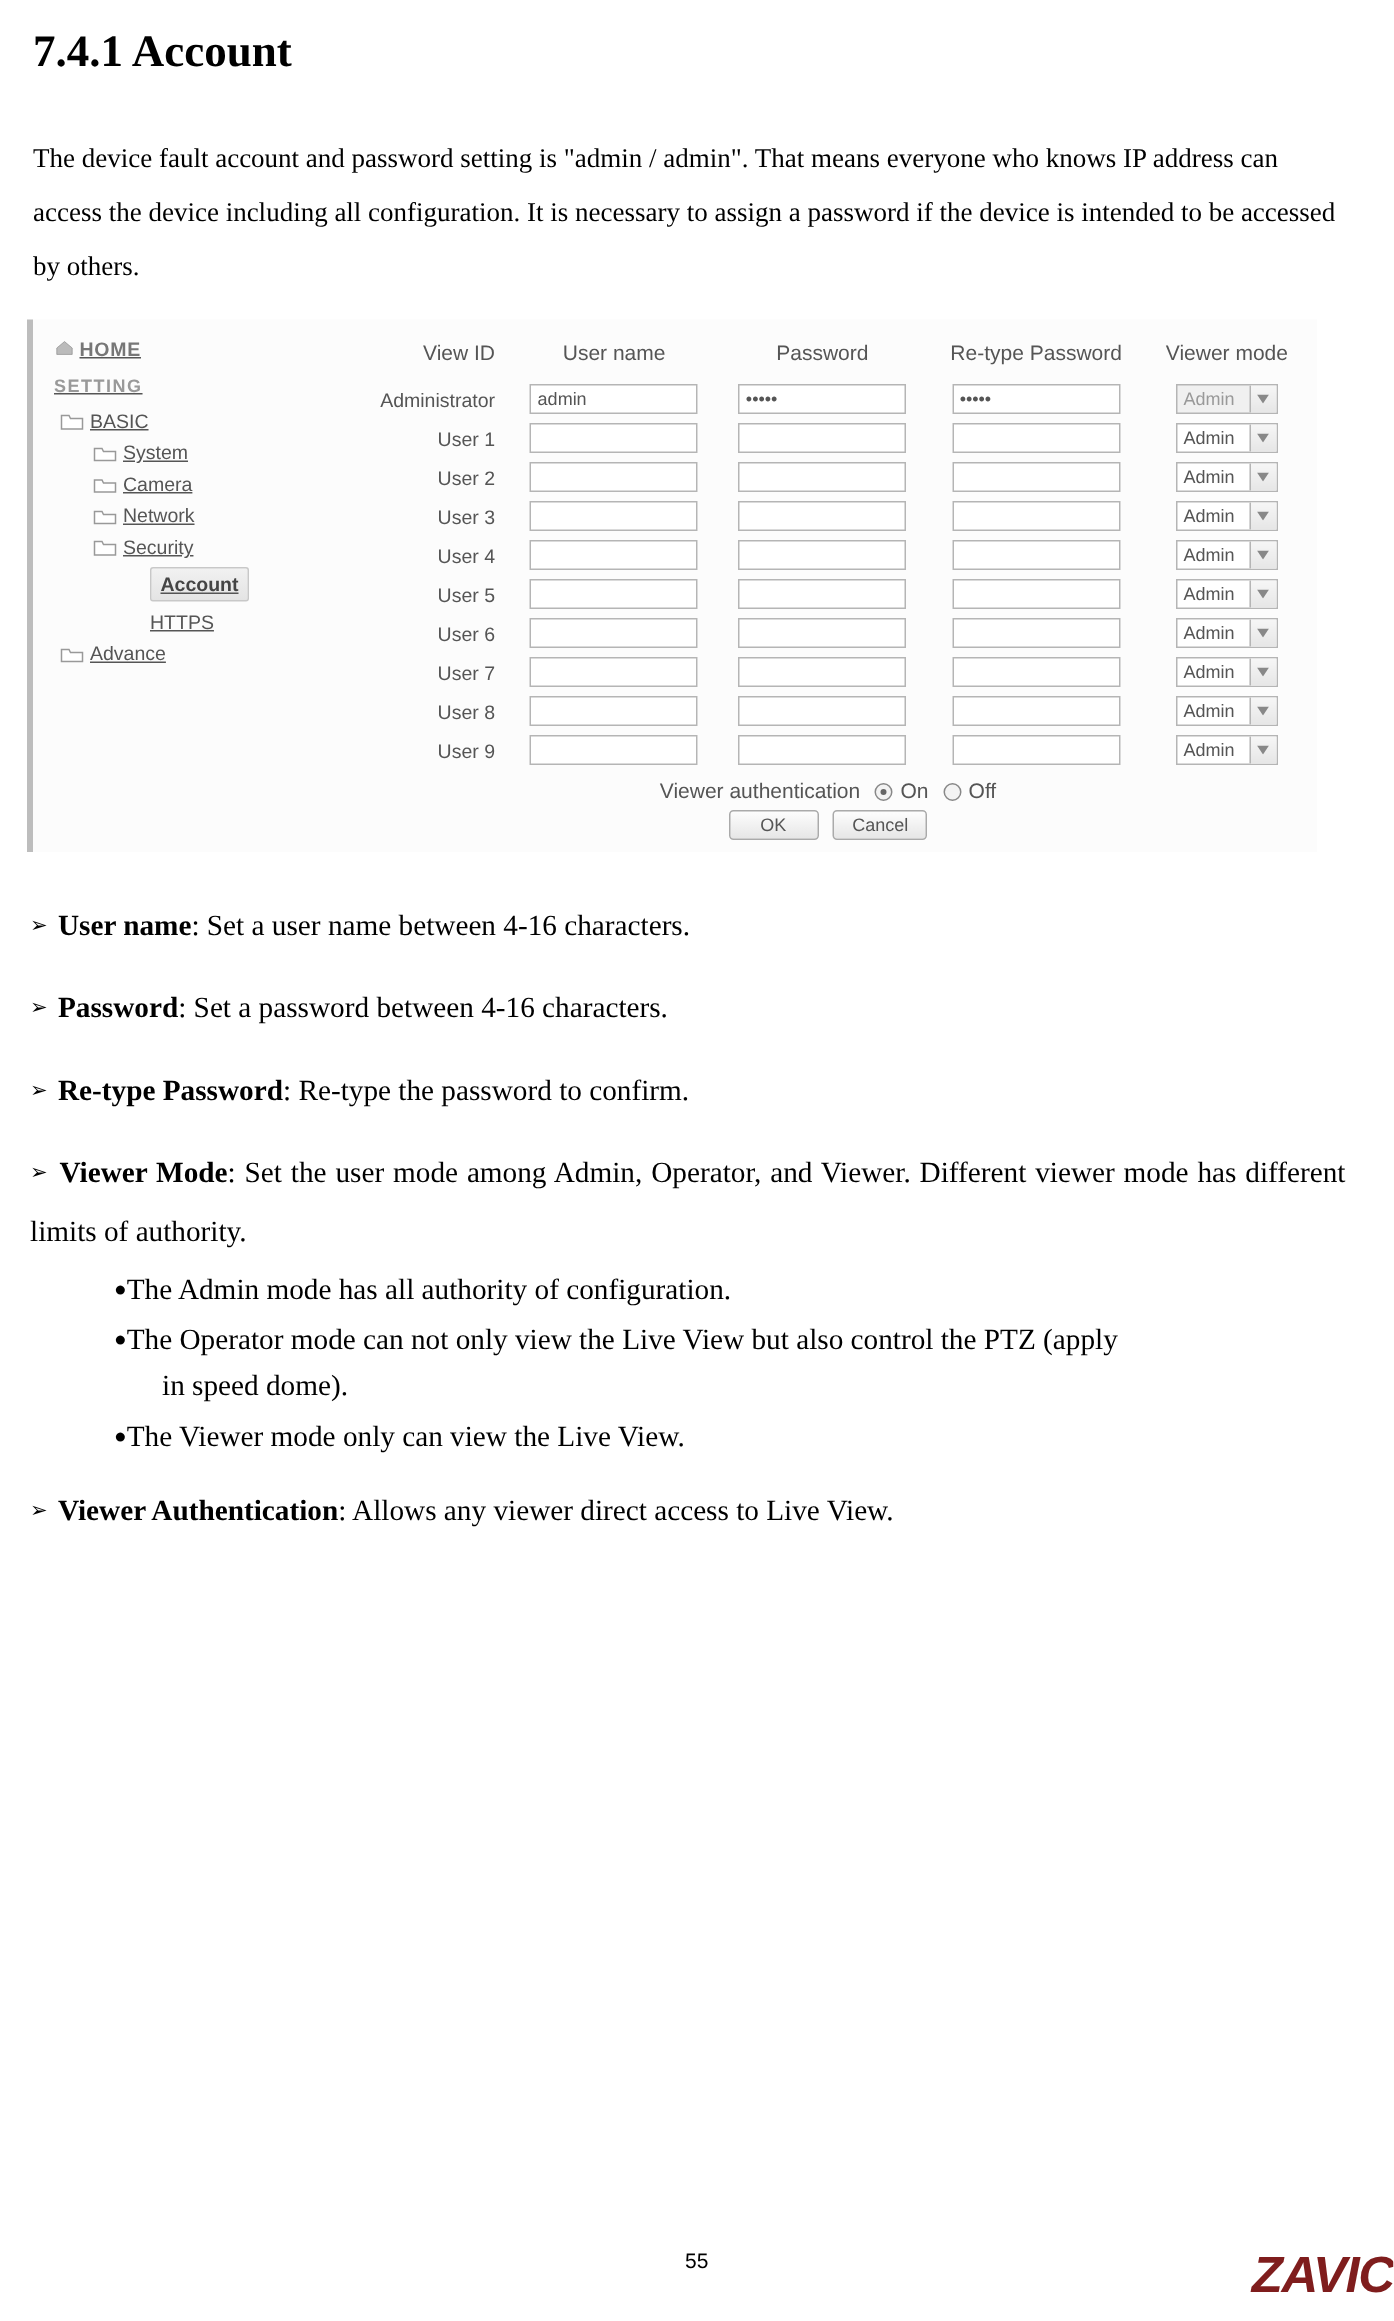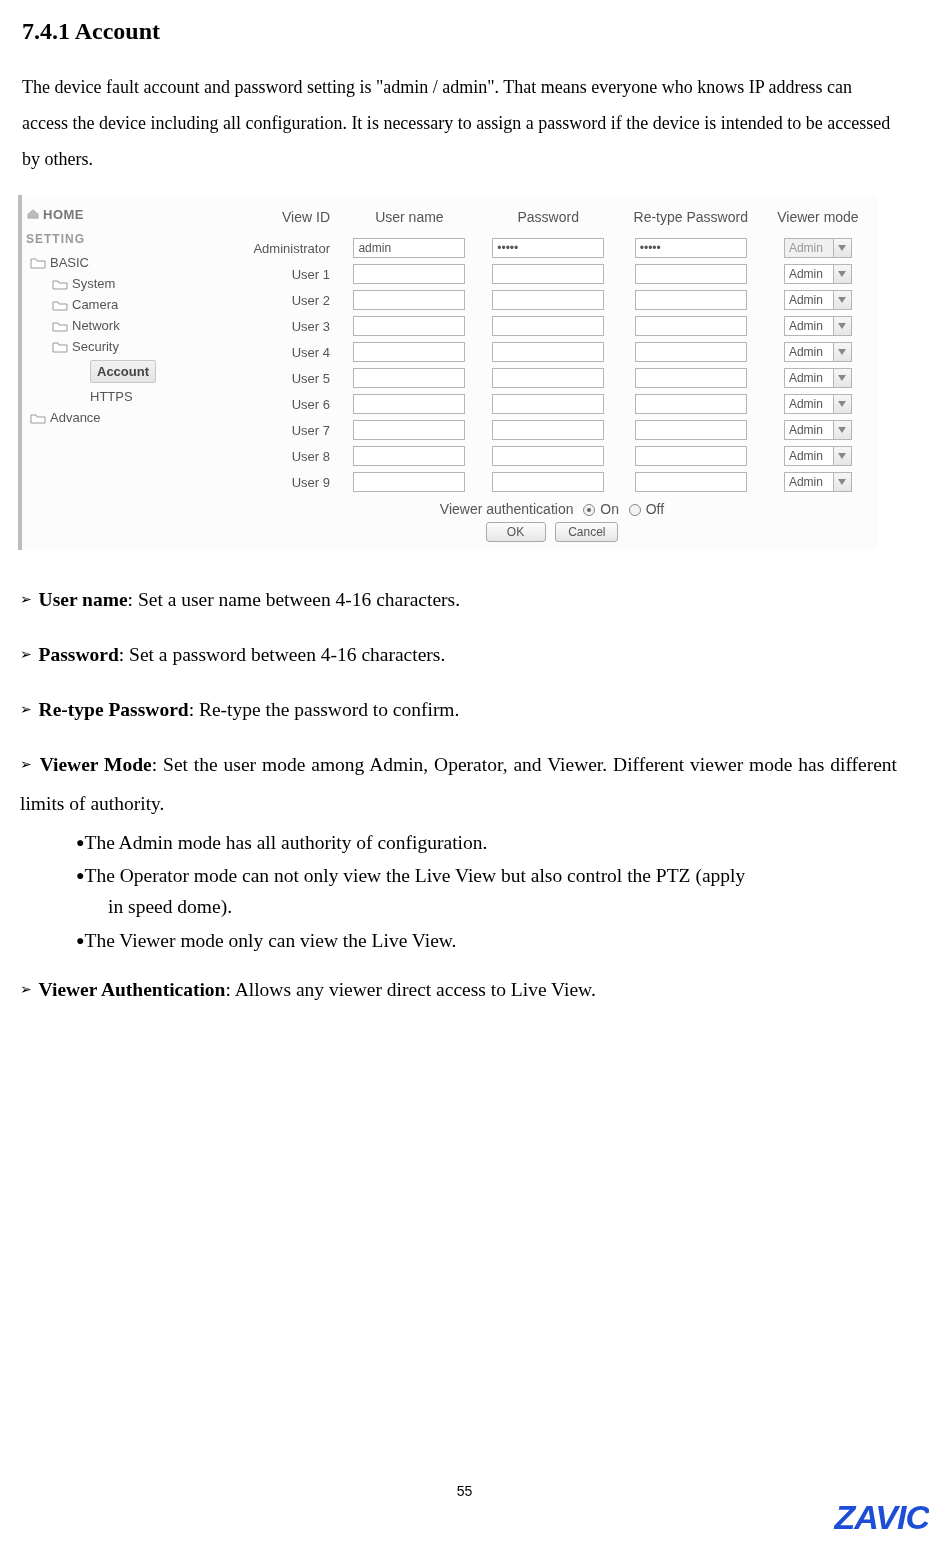--- a/index.html
+++ b/index.html
@@ -9,23 +9,23 @@
     color: #000;
     width: 929px;
     height: 1547px;
     position: relative;
     padding: 0;
   }
   .page {
     padding: 18px 32px 0 18px;
   }
   h1 {
-    font-size: 24px;
+    font-size: 30px;
     font-weight: bold;
-    margin-bottom: 24px;
+    margin-bottom: 35px;
     margin-left: 4px;
   }
   .intro {
     font-size: 18px;
     line-height: 2.0;
     margin-bottom: 18px;
     margin-left: 4px;
   }
   
   .shot {
@@ -34,24 +34,25 @@
     border-left: 4px solid #bdbdbd;
     background: #fcfcfc;
     position: relative;
     font-family: Arial, Helvetica, sans-serif;
     color: #555;
     margin-bottom: 30px;
     overflow: hidden;
   }
   .shot .sidebar {
     position: absolute;
-    left: 4px;
+    left: 14px;
     top: 8px;
     width: 180px;
     font-size: 13px;
+    text-decoration: underline;
   }
   .shot .home {
     font-weight: bold;
     color: #777;
     letter-spacing: 0.5px;
     padding: 4px 0 10px 0;
   }
   .shot .home .icon {
     display: inline-block;
     width: 14px; height: 12px;
@@ -206,37 +207,37 @@
   .sub .dot {
     font-size: 14px;
     vertical-align: 2px;
     margin-right: 0;
   }
   .sub .cont { display: block; margin-left: 32px; }
   .sublist { margin-bottom: 14px; }
   .just { text-align: justify; }
   .footer-page {
     position: absolute;
-    bottom: 48px;
+    bottom: 32px;
     left: 0; right: 0;
     text-align: center;
     font-size: 14px;
     font-family: Arial, sans-serif;
   }
   .brand {
     position: absolute;
     right: 0;
     bottom: 10px;
     width: 150px;
     font-family: Arial, sans-serif;
     font-size: 34px;
     font-weight: 900;
     font-style: italic;
     letter-spacing: -1px;
-    color: #1d4ed8;
+    color: #7f1d1d;
     text-align: right;
     white-space: nowrap;
     overflow: hidden;
   }
 </style>
 </head>
 <body>
 
 <div class="page">
   <h1>7.4.1 Account</h1>

